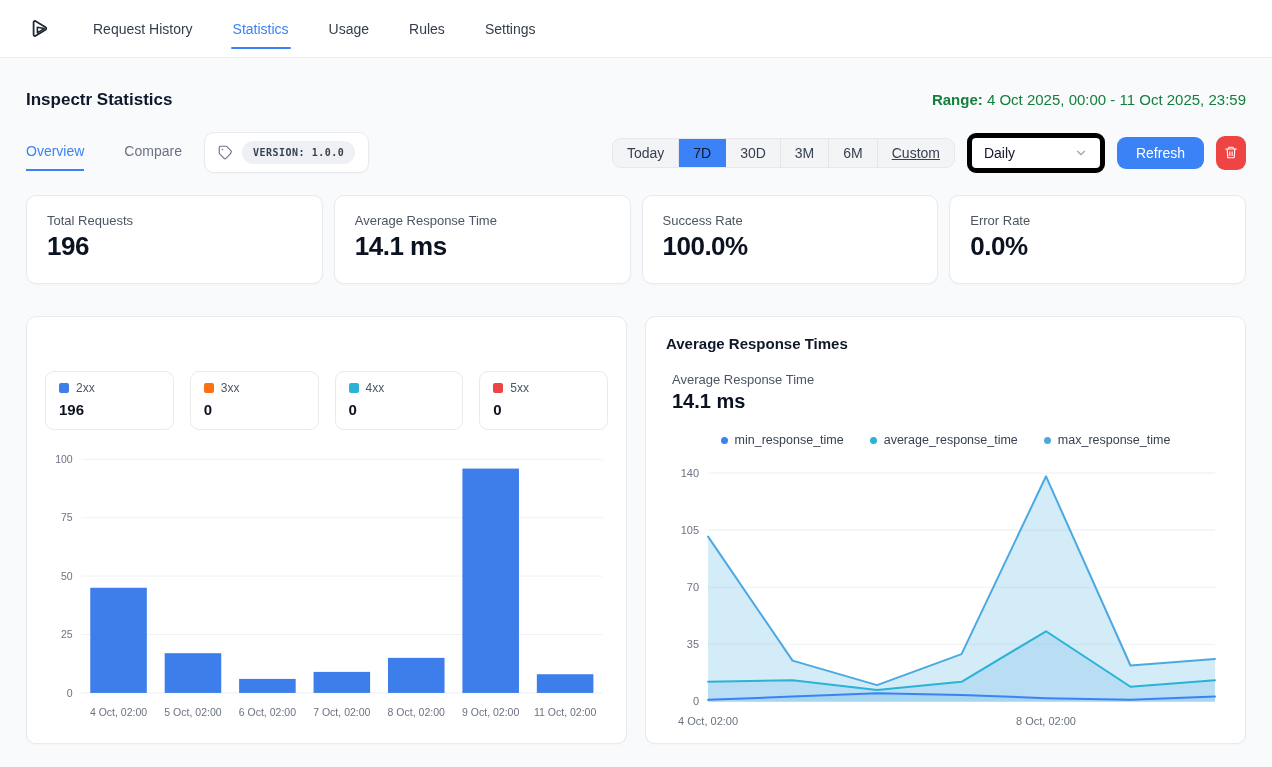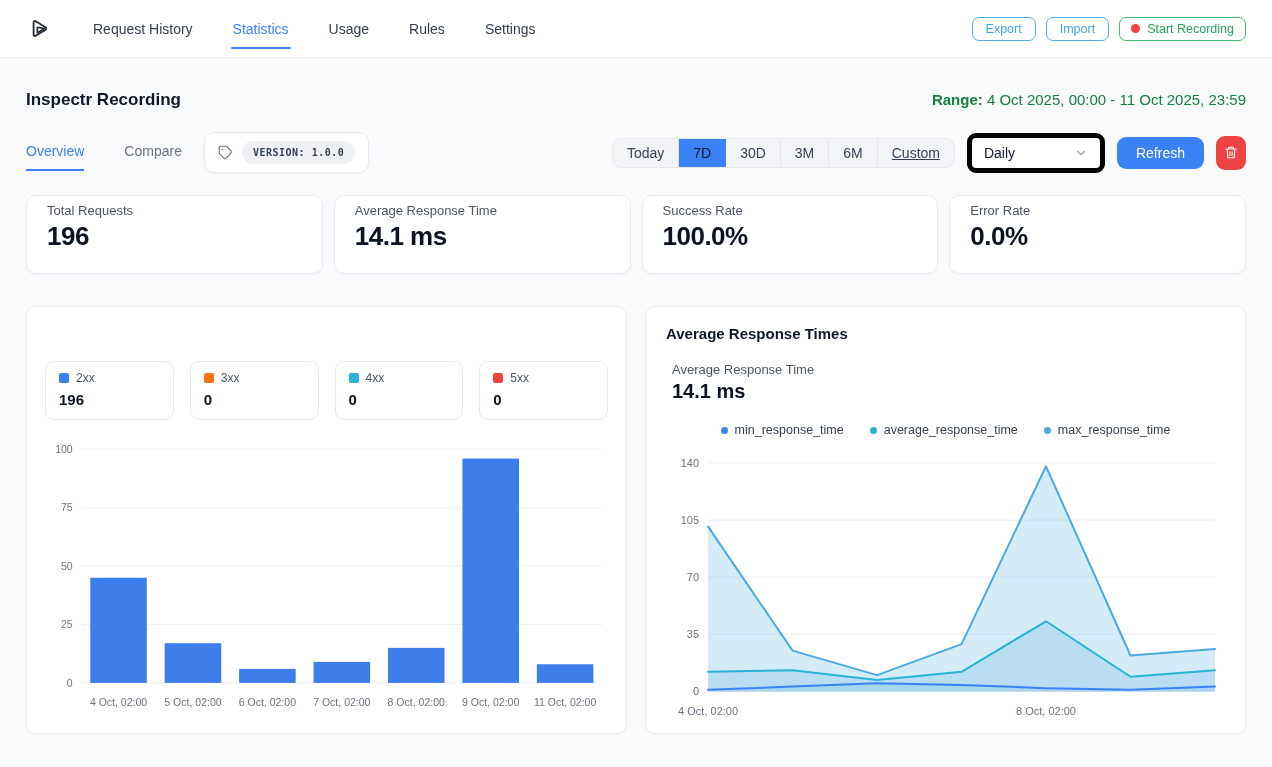--- a/index.html
+++ b/index.html
@@ -70,21 +70,21 @@
   .btn-refresh {
     background:#3b82f6; color:#fff; border:none; border-radius:9px;
     padding:8px 19px; font-size:14px; font-weight:500; cursor:pointer; font-family:inherit;
   }
   .btn-trash {
     background:#ef4444; border:none; border-radius:9px; width:30px; height:34px;
     display:flex; align-items:center; justify-content:center; cursor:pointer;
   }
   
   .stats-grid { display:grid; grid-template-columns:repeat(4,1fr); gap:11px; margin-top:22px; }
-  .stat-card { background:#fff; border:1px solid #e7eaef; border-radius:10px; padding:7px 20px 21px; box-shadow:0 1px 2px rgba(16,24,40,.03); }
+  .stat-card { background:#fff; border:1px solid #e7eaef; border-radius:10px; padding:17px 20px 21px; box-shadow:0 1px 2px rgba(16,24,40,.03); }
   .stat-label { font-size:13px; color:#4b5563; }
   .stat-value { font-size:26px; font-weight:700; color:#0b1220; margin-top:3px; letter-spacing:-.5px; }
   
   .charts-grid { display:grid; grid-template-columns:1fr 1fr; gap:18px; margin-top:32px; }
   .chart-card { background:#fff; border:1px solid #e7eaef; border-radius:10px; padding:16px 16px 8px; box-shadow:0 1px 2px rgba(16,24,40,.03); }
   .chart-title { font-size:15px; font-weight:700; margin:2px 0 0 4px; color:#0f172a; }
   .traffic-legend { display:grid; grid-template-columns:repeat(4,1fr); gap:16px; margin:22px 2px 4px; }
   .tl-item { border:1px solid #e7eaef; border-radius:9px; padding:9px 13px 11px; background:#fff;margin-top:16px; }
   .tl-top { display:flex; align-items:center; gap:7px; font-size:12px; color:#4b5563; }
   .tl-sq { width:10px; height:10px; border-radius:2px; flex:none; }
@@ -109,33 +109,25 @@
       <path d="M13.5 14.6 L21.6 16.1 L13.5 21.2 Z" fill="none" stroke="#1e2733" stroke-width="1.9" stroke-linejoin="round"></path>
     </svg>
   </div>
   <nav>
     <a class="nav-link">Request History</a>
     <a class="nav-link active">Statistics</a>
     <a class="nav-link">Usage</a>
     <a class="nav-link">Rules</a>
     <a class="nav-link">Settings</a>
   </nav>
-  <div class="header-actions">
-    <button class="btn-outline-blue">Export</button>
-    <button class="btn-outline-blue">Import</button>
-    <button class="btn-outline-green">
-      <span class="rec-dot"></span>
-      <span>Start Recording</span>
-    </button>
-  </div>
 </header>
 
 <main>
   <div class="title-row">
-    <h1>Inspectr Recording</h1>
+    <h1>Inspectr Statistics</h1>
     <div class="range">
       <b>Range:</b>
       <span>4 Oct 2025, 00:00 - 11 Oct 2025, 23:59</span>
     </div>
   </div>
 
   <div class="controls-row">
     <div class="controls-left">
       <div class="tabs">
         <span class="tab active">Overview</span>

